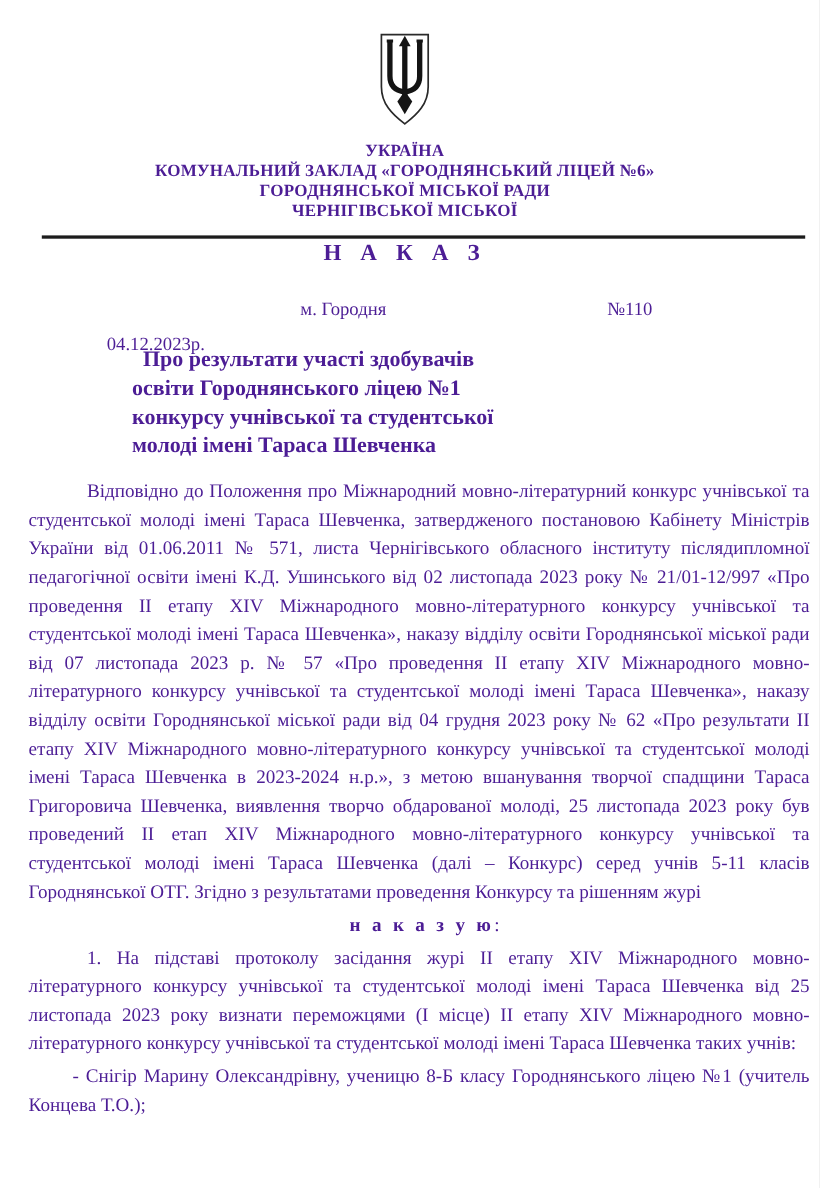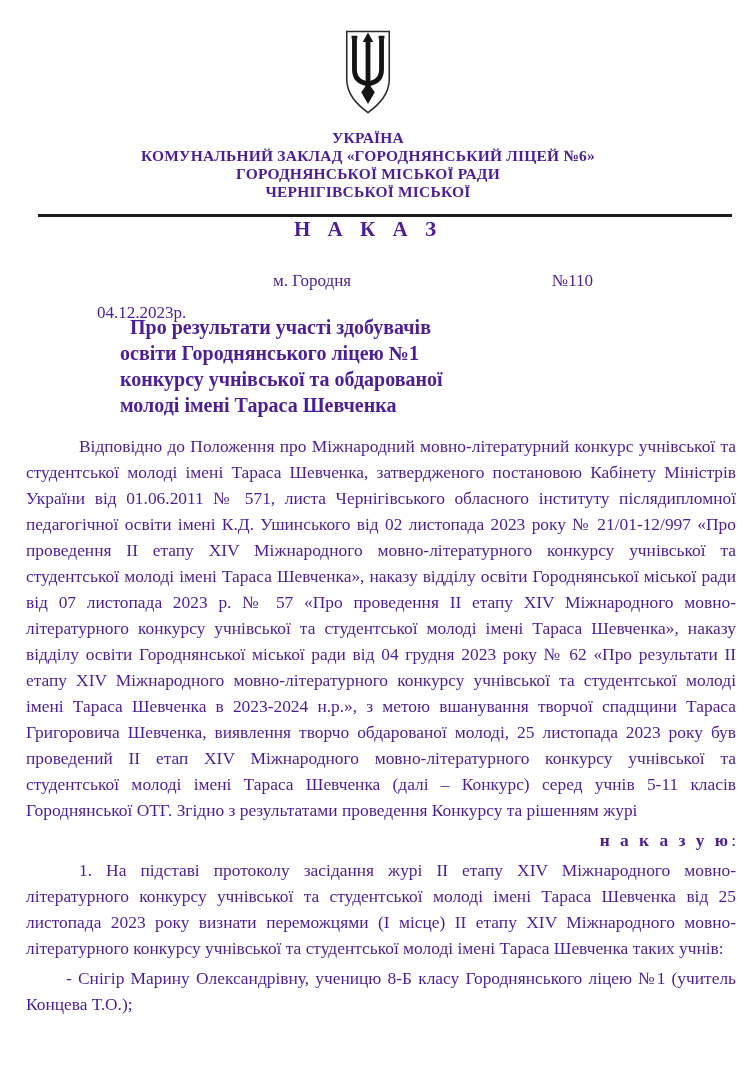--- a/index.html
+++ b/index.html
@@ -41,21 +41,21 @@
   .subject .first { padding-left:10px; }
   .num-small { font-size:0.8em; letter-spacing:0.5px; }
   
   .body {
     margin:15px 5px 0 22px;
     font-size:17.4px; line-height:26px;
     text-align:justify;
   }
   .body p { margin:4px; }
   .p-indent { text-indent:53px; }
-  .decree-line { text-align:right; margin-left:14px !important; }
+  .decree-line { text-align:center; margin-left:14px !important; }
   .decree-word { font-weight:bold; letter-spacing:3px; }
   .winner { text-indent:40px; }
 </style>
 </head>
 <body>
 
 <div class="page">
 
   <div class="letterhead">
     <svg class="emblem" width="58" height="96" viewBox="0 0 60 94" xmlns="http://www.w3.org/2000/svg">
@@ -78,21 +78,21 @@
 
   <div class="meta-row">
     <span class="meta-date">04.12.2023р.</span>
     <span class="meta-place">м. Городня</span>
     <span class="meta-num">№110</span>
   </div>
 
   <div class="subject">
     <div class="first">Про результати участі здобувачів</div>
     <div>освіти Городнянського ліцею №1</div>
-    <div>конкурсу учнівської та обдарованої</div>
+    <div>конкурсу учнівської та студентської</div>
     <div>молоді  імені Тараса Шевченка</div>
   </div>
 
   <div class="body">
     <p class="p-indent">Відповідно до Положення про Міжнародний мовно-літературний конкурс учнівської та студентської молоді імені Тараса Шевченка, затвердженого постановою Кабінету Міністрів України від 01.06.2011 № 571, листа Чернігівського обласного інституту післядипломної педагогічної освіти імені К.Д. Ушинського від 02 листопада 2023 року № 21/01-12/997 «Про проведення ІІ етапу XIV Міжнародного мовно-літературного конкурсу учнівської та студентської молоді імені Тараса Шевченка», наказу відділу освіти Городнянської міської ради від 07 листопада 2023 р. № 57 «Про проведення ІІ етапу XIV Міжнародного мовно-літературного конкурсу учнівської та студентської молоді імені Тараса Шевченка», наказу відділу освіти Городнянської міської ради від 04 грудня 2023 року № 62 «Про результати ІІ етапу XIV Міжнародного мовно-літературного конкурсу учнівської та студентської молоді імені Тараса Шевченка в 2023-2024 н.р.», з метою вшанування творчої спадщини Тараса Григоровича Шевченка, виявлення творчо обдарованої молоді, 25 листопада 2023 року був проведений ІІ етап XIV Міжнародного мовно-літературного конкурсу учнівської та студентської молоді імені Тараса Шевченка (далі – Конкурс) серед учнів 5-11 класів Городнянської ОТГ. Згідно з результатами проведення Конкурсу та рішенням журі</p>
     <p class="decree-line"><span class="decree-word">н а к а з у ю</span><span>:</span></p>
     <p class="p-indent">1. На підставі протоколу засідання журі ІІ етапу XIV Міжнародного мовно-літературного  конкурсу учнівської та студентської молоді імені Тараса Шевченка від 25 листопада 2023 року визнати переможцями  (І місце) ІІ етапу XIV Міжнародного мовно-літературного конкурсу учнівської та студентської молоді імені Тараса Шевченка таких учнів:</p>
     <p class="winner">- Снігір Марину Олександрівну, ученицю 8-Б класу Городнянського ліцею №1 (учитель Концева Т.О.);</p>
 
   </div>

